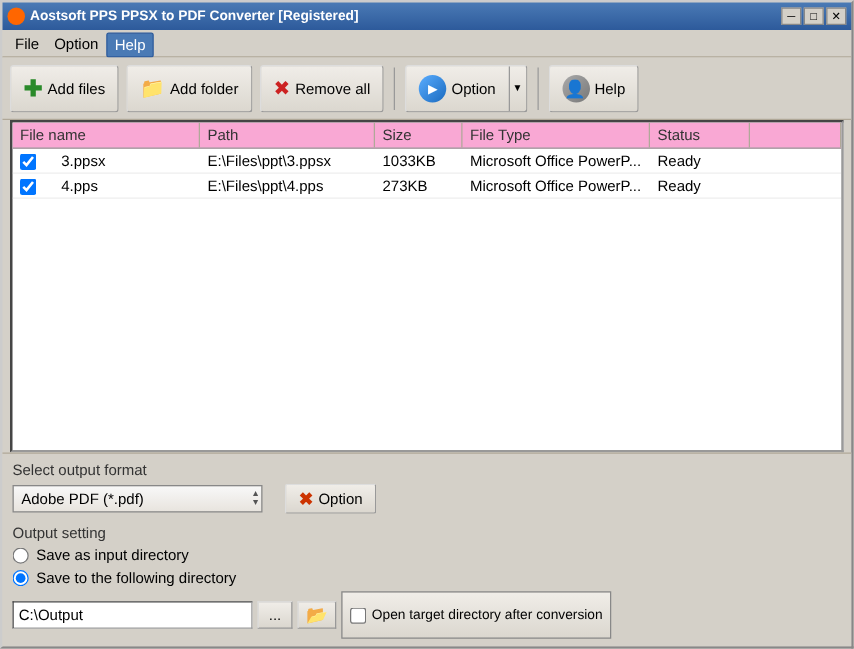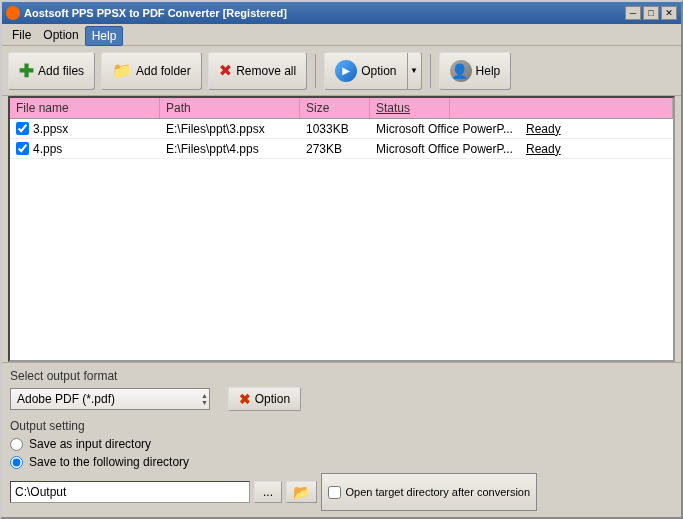--- a/index.html
+++ b/index.html
@@ -204,21 +204,21 @@
       font-size: 12px;
       font-weight: normal;
       color: #333;
       white-space: nowrap;
       overflow: hidden;
     }
     .col-name { width: 150px; }
     .col-path { width: 140px; }
     .col-size { width: 70px; }
     .col-type { width: 150px; }
-    .col-status { width: 80px; text-decoration: underline; }
+    .col-status { width: 80px; }
     .col-extra { flex: 1; }
 
     .file-table-body {
       flex: 1;
       overflow-y: auto;
     }
     .file-row {
       display: flex;
       align-items: center;
       border-bottom: 1px solid #eee;
@@ -227,22 +227,22 @@
     .file-cell {
       padding: 2px 6px;
       font-size: 12px;
       overflow: hidden;
       white-space: nowrap;
       text-overflow: ellipsis;
     }
     .file-cell.col-name {
       width: 150px;
       display: flex;
-      align-items: flex-start;
-      gap: 4px;
+      align-items: flex-end;
+      gap: 20px;
     }
     .file-cell.col-path { width: 140px; }
     .file-cell.col-size { width: 70px; }
     .file-cell.col-type { width: 150px; }
     .file-cell.col-status { width: 80px; }
     .file-cell.col-extra { flex: 1; }
     .file-checkbox {
       width: 13px;
       height: 13px;
       cursor: pointer;
@@ -314,21 +314,21 @@
       font-size: 12px;
     }
     .radio-input { cursor: pointer; }
 
     .dir-row {
       display: flex;
       align-items: center;
       gap: 4px;
     }
     .dir-input {
-      width: 240px;
+      width: 192px;
       height: 22px;
       background: white;
       border: 1px inset #999;
       padding: 2px 4px;
       font-size: 12px;
     }
     .dir-btn {
       padding: 2px 8px;
       background: linear-gradient(to bottom, #f0ede8, #dbd7cf);
       border: 1px solid #999;
@@ -419,20 +419,21 @@
       <div class="icon-help-person">👤</div>
       <span>Help</span>
     </button>
   </div>
 
   <div class="file-table-container">
     <div class="file-table-header">
       <div class="col-header col-name">File name</div>
       <div class="col-header col-path">Path</div>
       <div class="col-header col-size">Size</div>
+      <div class="col-header col-type">File Type</div>
       <div class="col-header col-status">Status</div>
       <div class="col-header col-extra"></div>
     </div>
     <div class="file-table-body" id="table-body">
 
     <div class="file-row">
     <div class="file-cell col-name">
       <input type="checkbox" class="file-checkbox" checked="" style="">
       <span>3.ppsx</span>
     </div>

